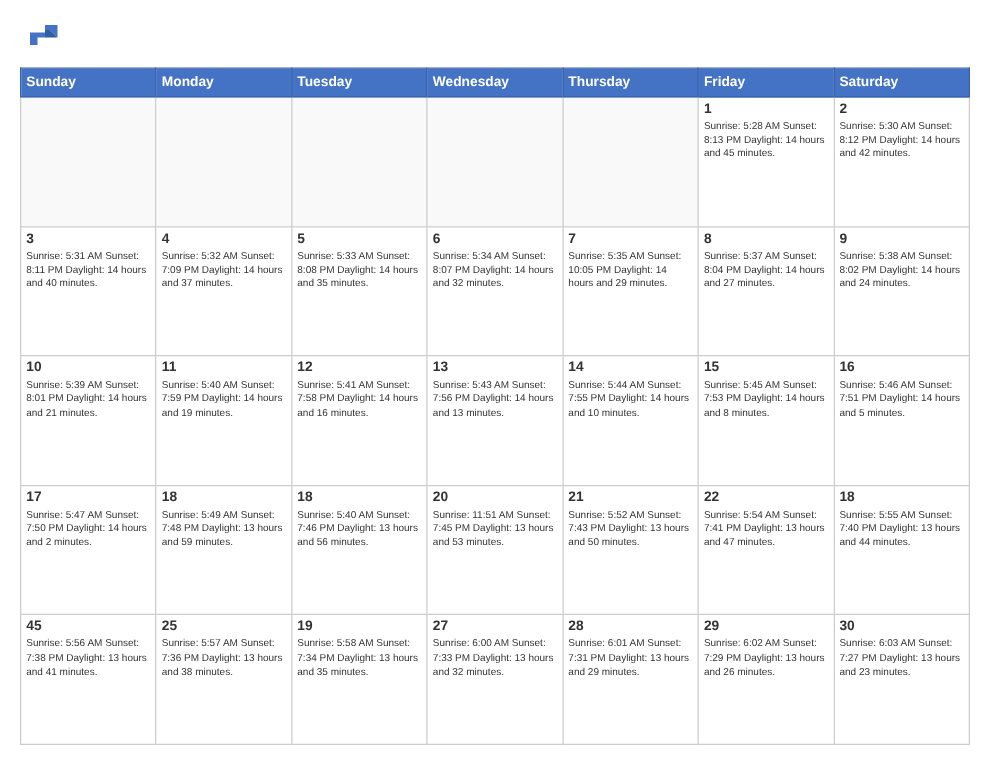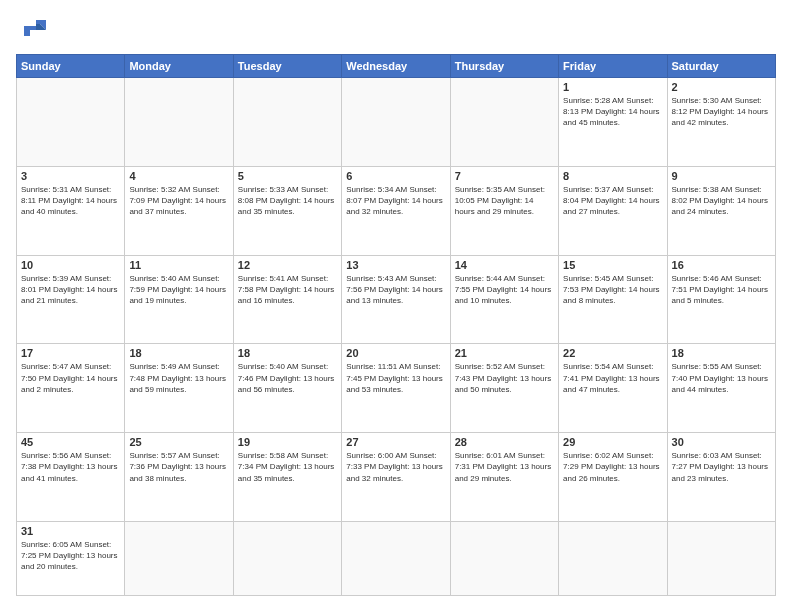--- a/index.html
+++ b/index.html
@@ -349,30 +349,15 @@
 and 26 minutes.</div>
           </td>
           <td>
             <span class="day-num">30</span>
             <div class="day-info">Sunrise: 6:03 AM
 Sunset: 7:27 PM
 Daylight: 13 hours
 and 23 minutes.</div>
           </td>
         </tr>
-        <tr class="last-row">
-          <td>
-            <span class="day-num">31</span>
-            <div class="day-info">Sunrise: 6:05 AM
-Sunset: 7:25 PM
-Daylight: 13 hours
-and 20 minutes.</div>
-          </td>
-          <td class="empty-cell"></td>
-          <td class="empty-cell"></td>
-          <td class="empty-cell"></td>
-          <td class="empty-cell"></td>
-          <td class="empty-cell"></td>
-          <td class="empty-cell"></td>
-        </tr>
       </tbody>
   </table>
 </div>
 
 </body></html>

